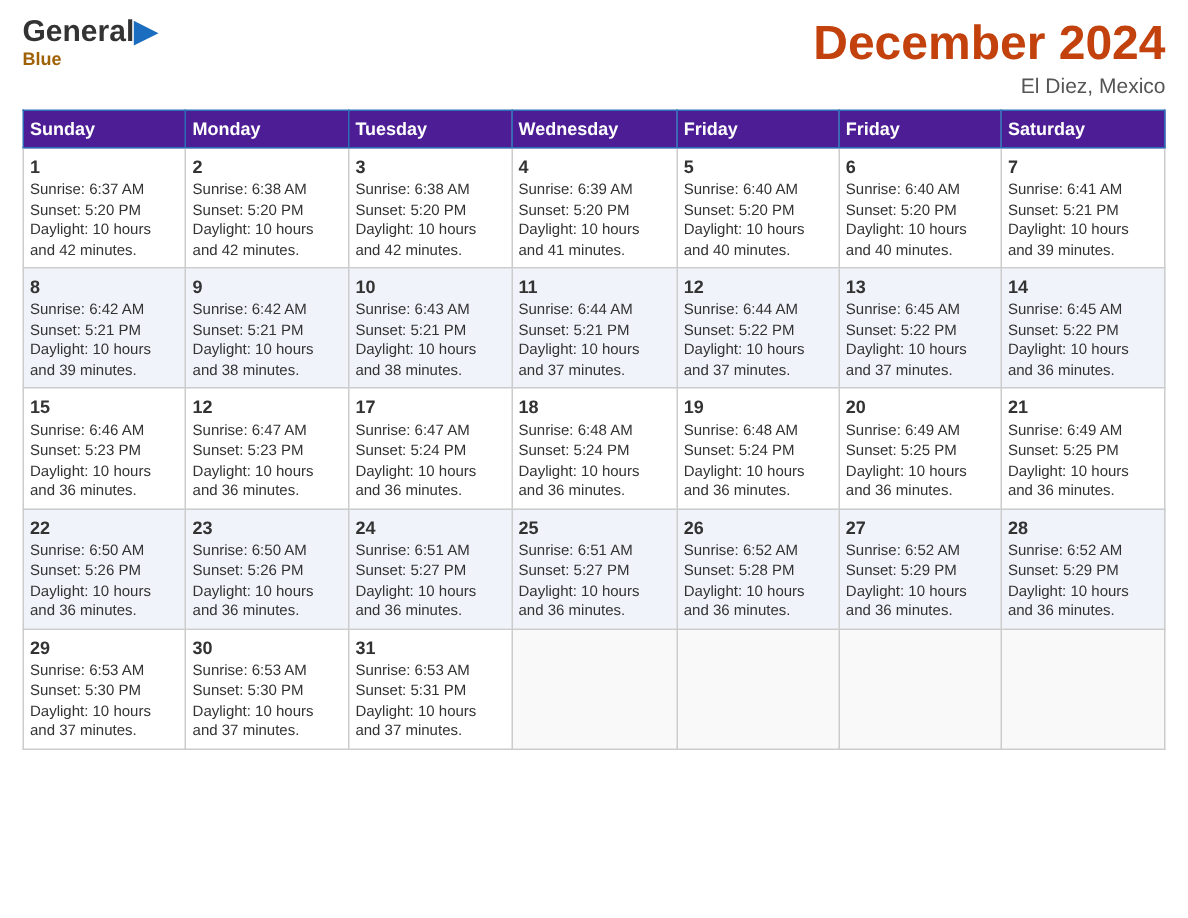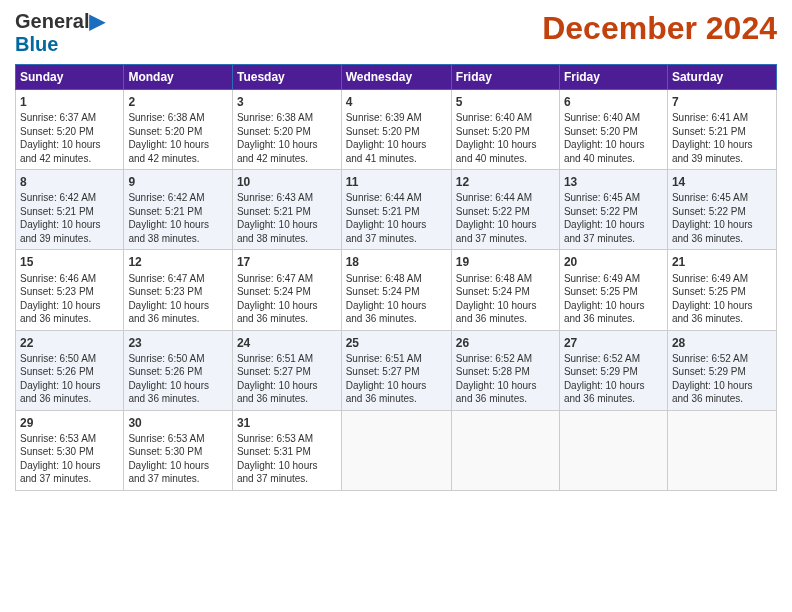--- a/index.html
+++ b/index.html
@@ -83,25 +83,26 @@
 </head>
 <body>
 
 <div class="container">
   <div class="header">
     <div class="logo">
       <div>
         <div style="font-size:20px;font-weight:bold;color:#333;line-height:1.15;">
           General<span style="color:#1a6dbf;">▶</span>
         </div>
-        <div style="font-size:20px;font-weight:bold;color:#0369a1;line-height:1.15;">Blue</div>
+        <div style="font-size:12px;font-weight:bold;color:#a16207;line-height:1.15;">Blue</div>
       </div>
     </div>
     <div class="title-block">
       <div class="month-title">December 2024</div>
+      <div class="location">El Diez, Mexico</div>
     </div>
   </div>
 
   <table>
     <thead>
       <tr>
         <th>Sunday</th>
         <th>Monday</th>
         <th>Tuesday</th>
         <th>Wednesday</th>

